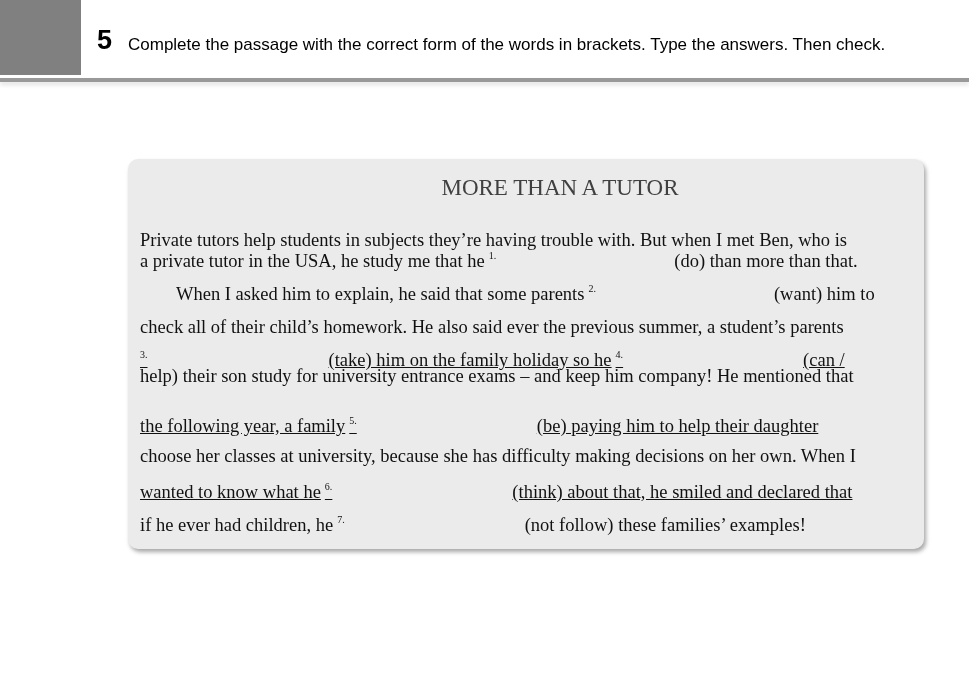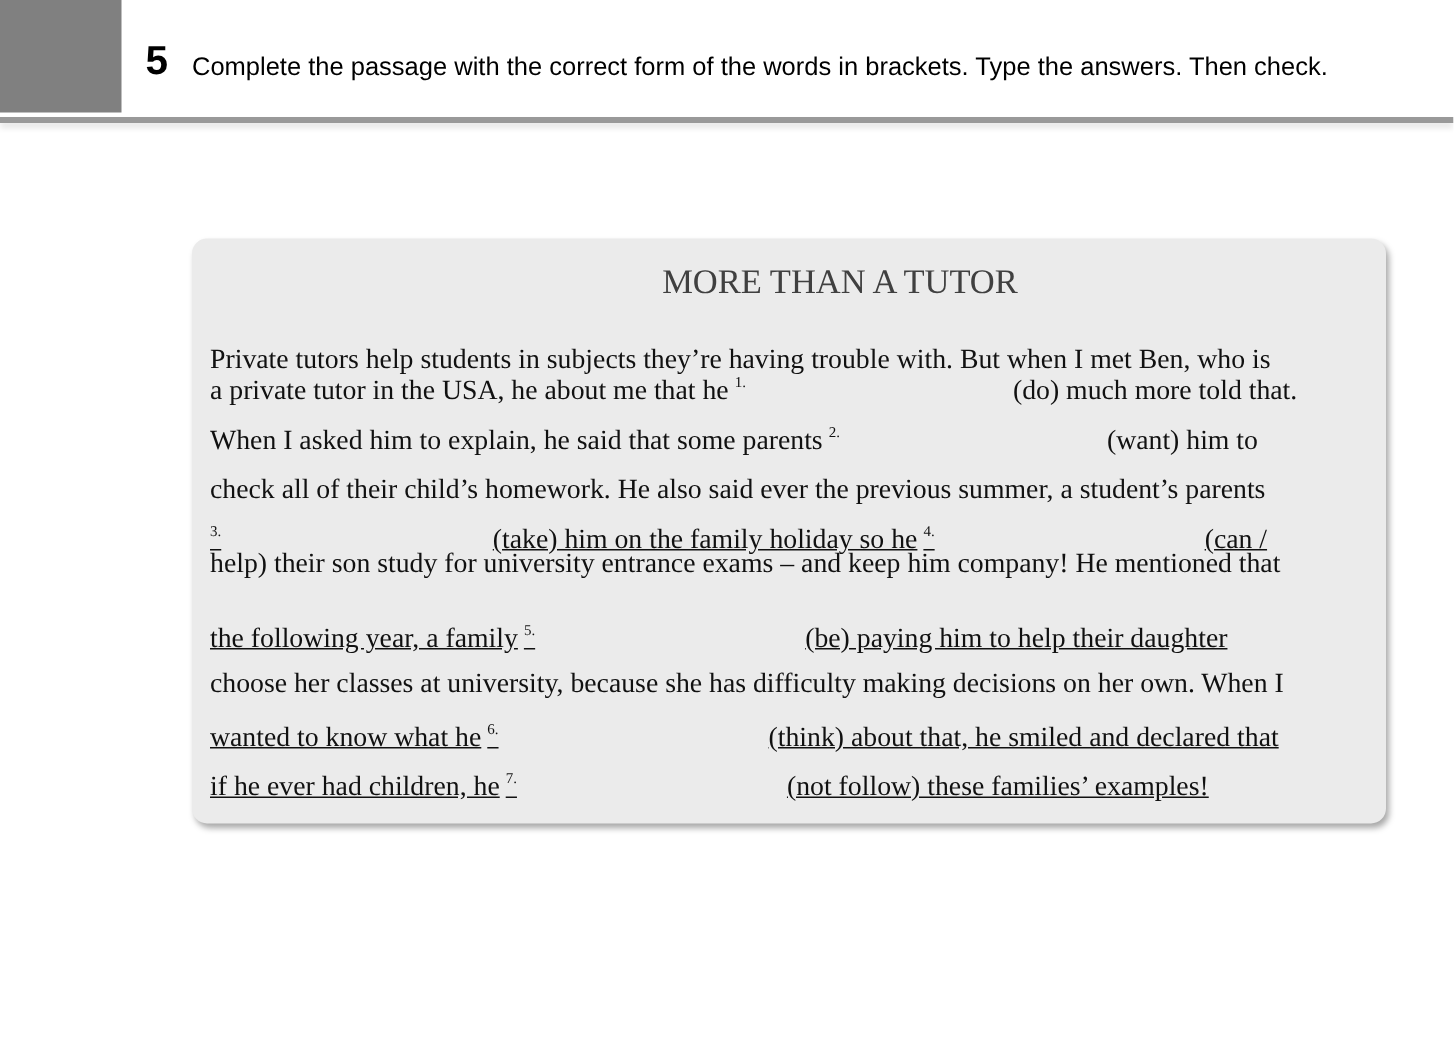--- a/index.html
+++ b/index.html
@@ -30,24 +30,24 @@
 <div class="header-rule"></div>
 
 <div class="card"></div>
 <div class="title-abs">MORE THAN A TUTOR</div>
 
 <div class="line" style="top:216px;margin-top:12px;">
   <span>Private tutors help students in subjects they’re having trouble with. But when I met Ben, who is</span>
 </div>
 
 <div class="line" style="top:249px;">
-  <span>a private tutor in the USA, he about me that he</span><sup class="num">1.</sup><input class="gap" style="width: 178px;" value=""><span>(do) much more told that.</span>
+  <span>a private tutor in the USA, he study me that he</span><sup class="num">1.</sup><input class="gap" style="width: 178px;" value=""><span>(do) than more than that.</span>
 </div>
 
-<div class="line" style="top:282px;">
+<div class="line" style="top:282px;margin-left:36px;">
   <span>When I asked him to explain, he said that some parents</span><sup class="num">2.</sup><input class="gap" style="width: 178px;" value=""><span>(want) him to</span>
 </div>
 
 <div class="line" style="top:315px;">
   <span>check all of their child’s homework. He also said ever the previous summer, a student’s parents</span>
 </div>
 
 <div class="line" style="top:348px;text-decoration:underline;">
   <sup class="num" style="margin-left:0;">3.</sup><input class="gap" style="width: 181px;" value=""><span>(take) him on the family holiday so he</span><sup class="num">4.</sup><input class="gap" style="width: 180px;" value=""><span>(can /</span>
 </div>
@@ -61,15 +61,15 @@
 </div>
 
 <div class="line" style="top:444px;">
   <span>choose her classes at university, because she has difficulty making decisions on her own. When I</span>
 </div>
 
 <div class="line" style="top:480px;text-decoration:underline;">
   <span>wanted to know what he</span><sup class="num">6.</sup><input class="gap" style="width: 180px;" value=""><span>(think) about that, he smiled and declared that</span>
 </div>
 
-<div class="line" style="top:513px;text-decoration:underline;">
+<div class="line" style="top:513px;">
   <span>if he ever had children, he</span><sup class="num">7.</sup><input class="gap" style="width: 180px;" value=""><span>(not follow) these families’ examples!</span>
 </div>
 
 </body></html>

